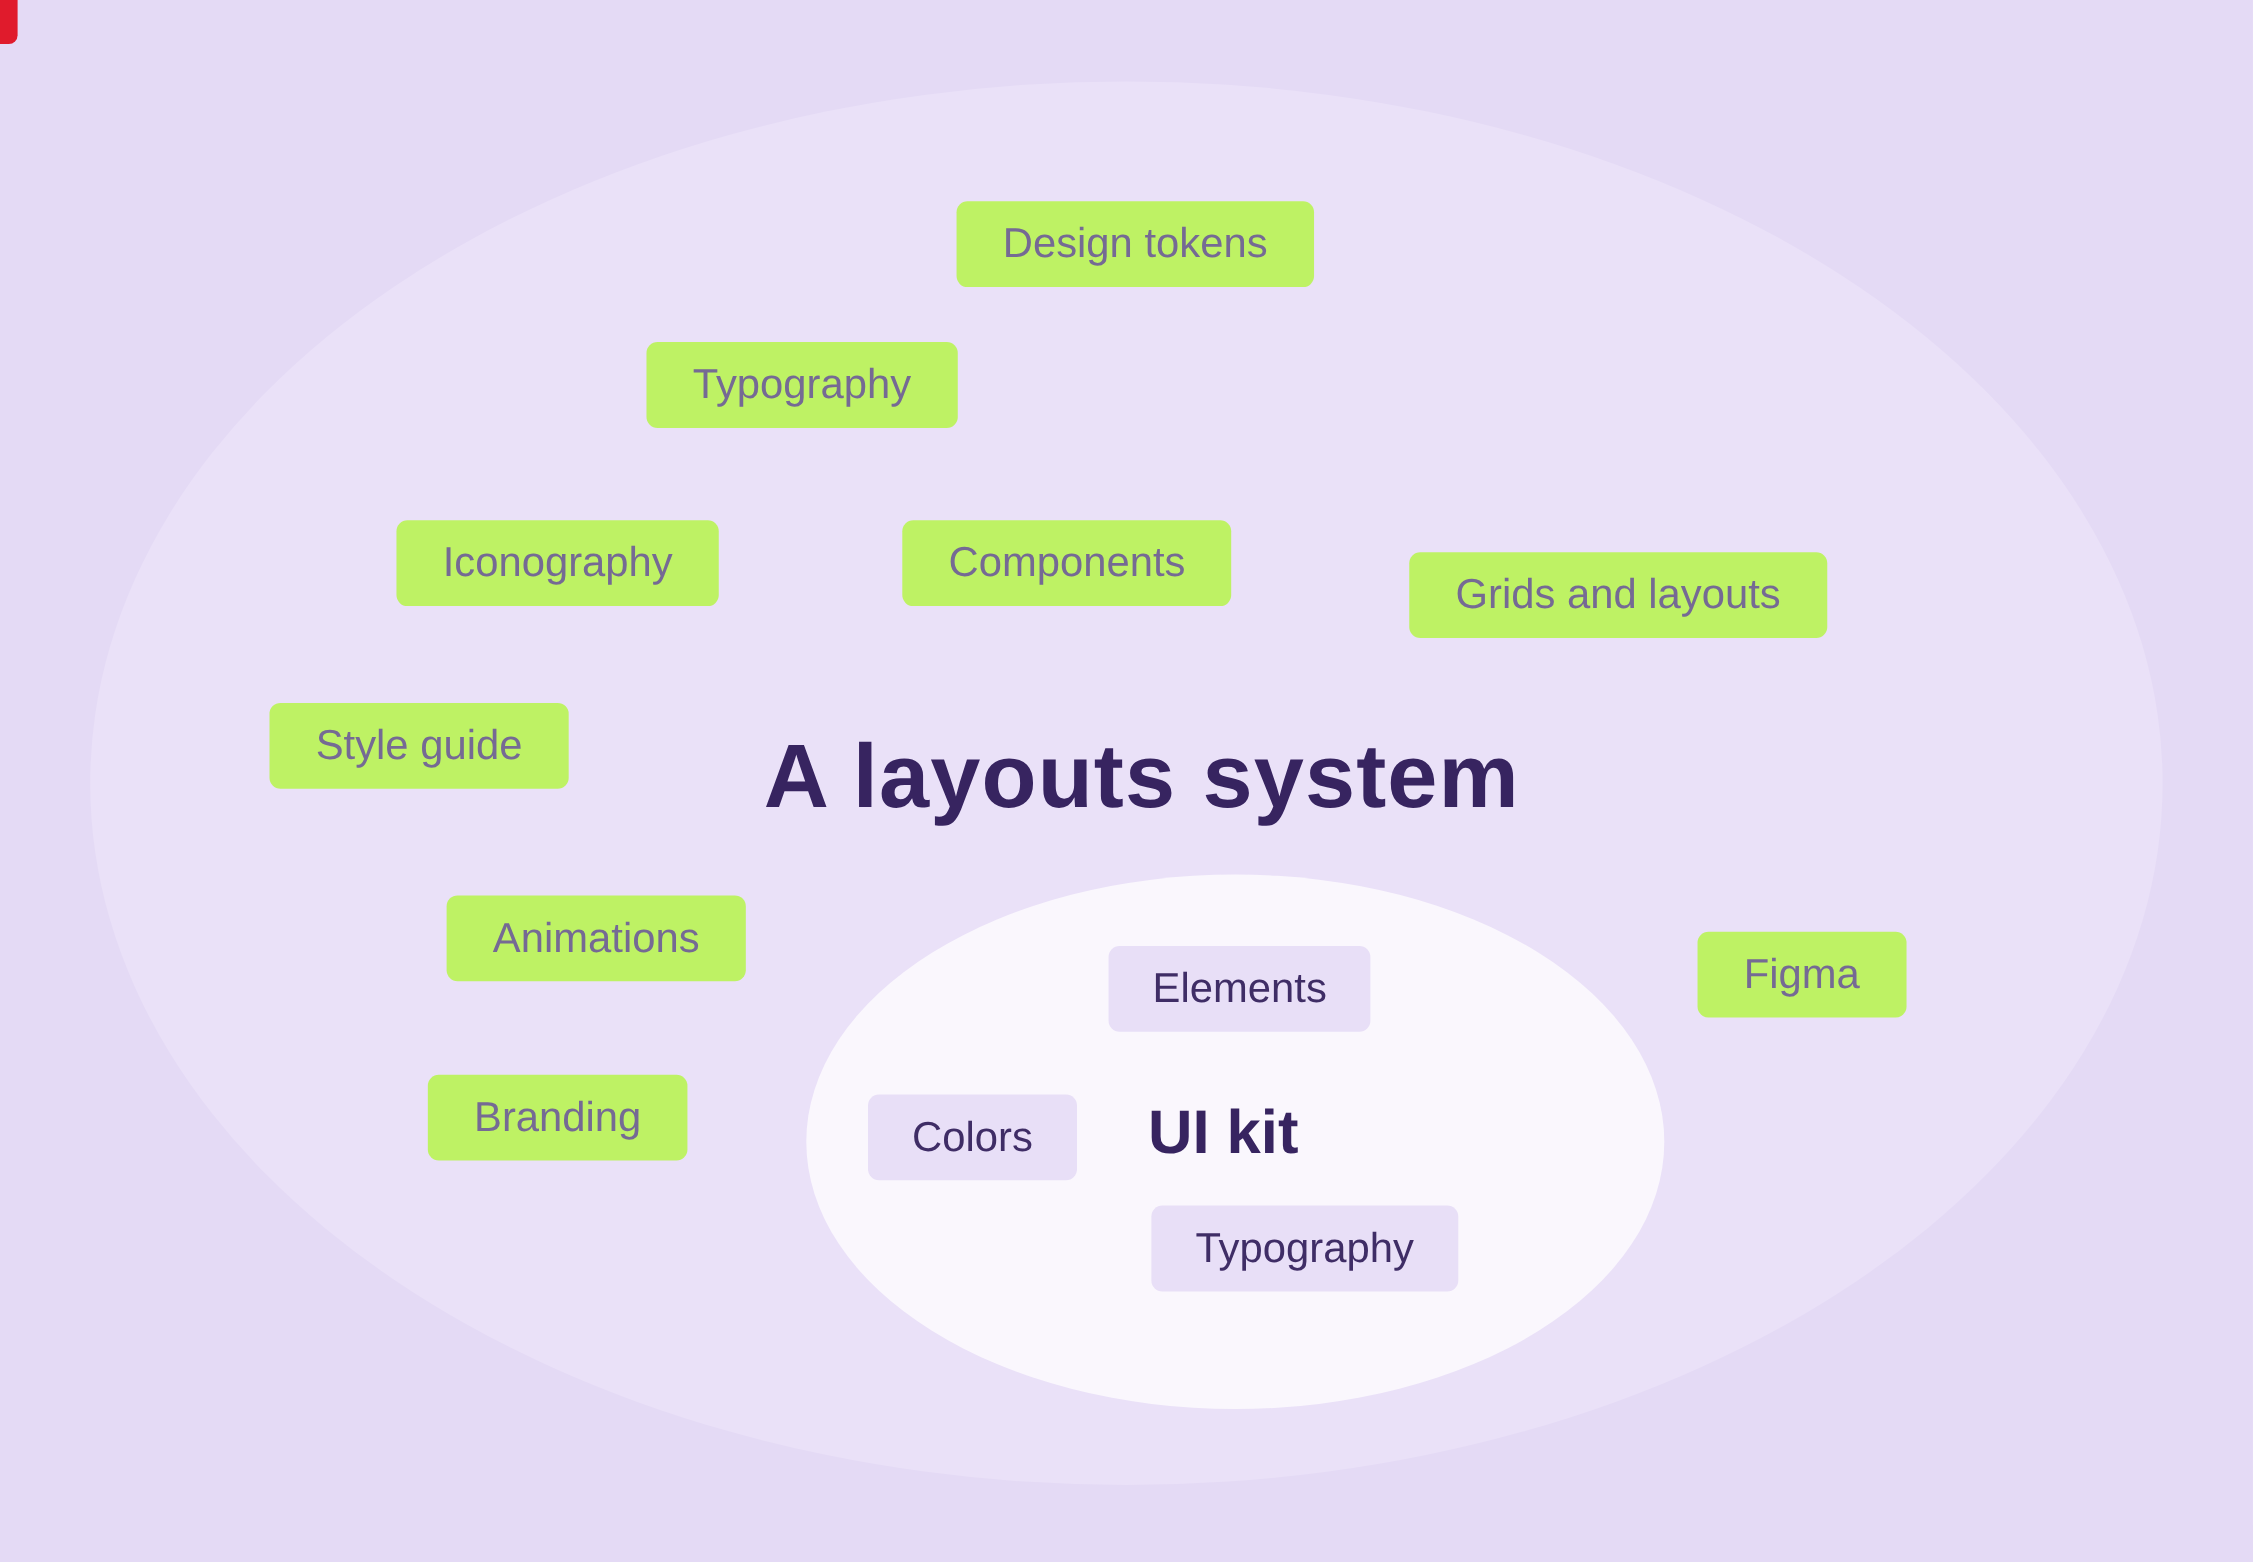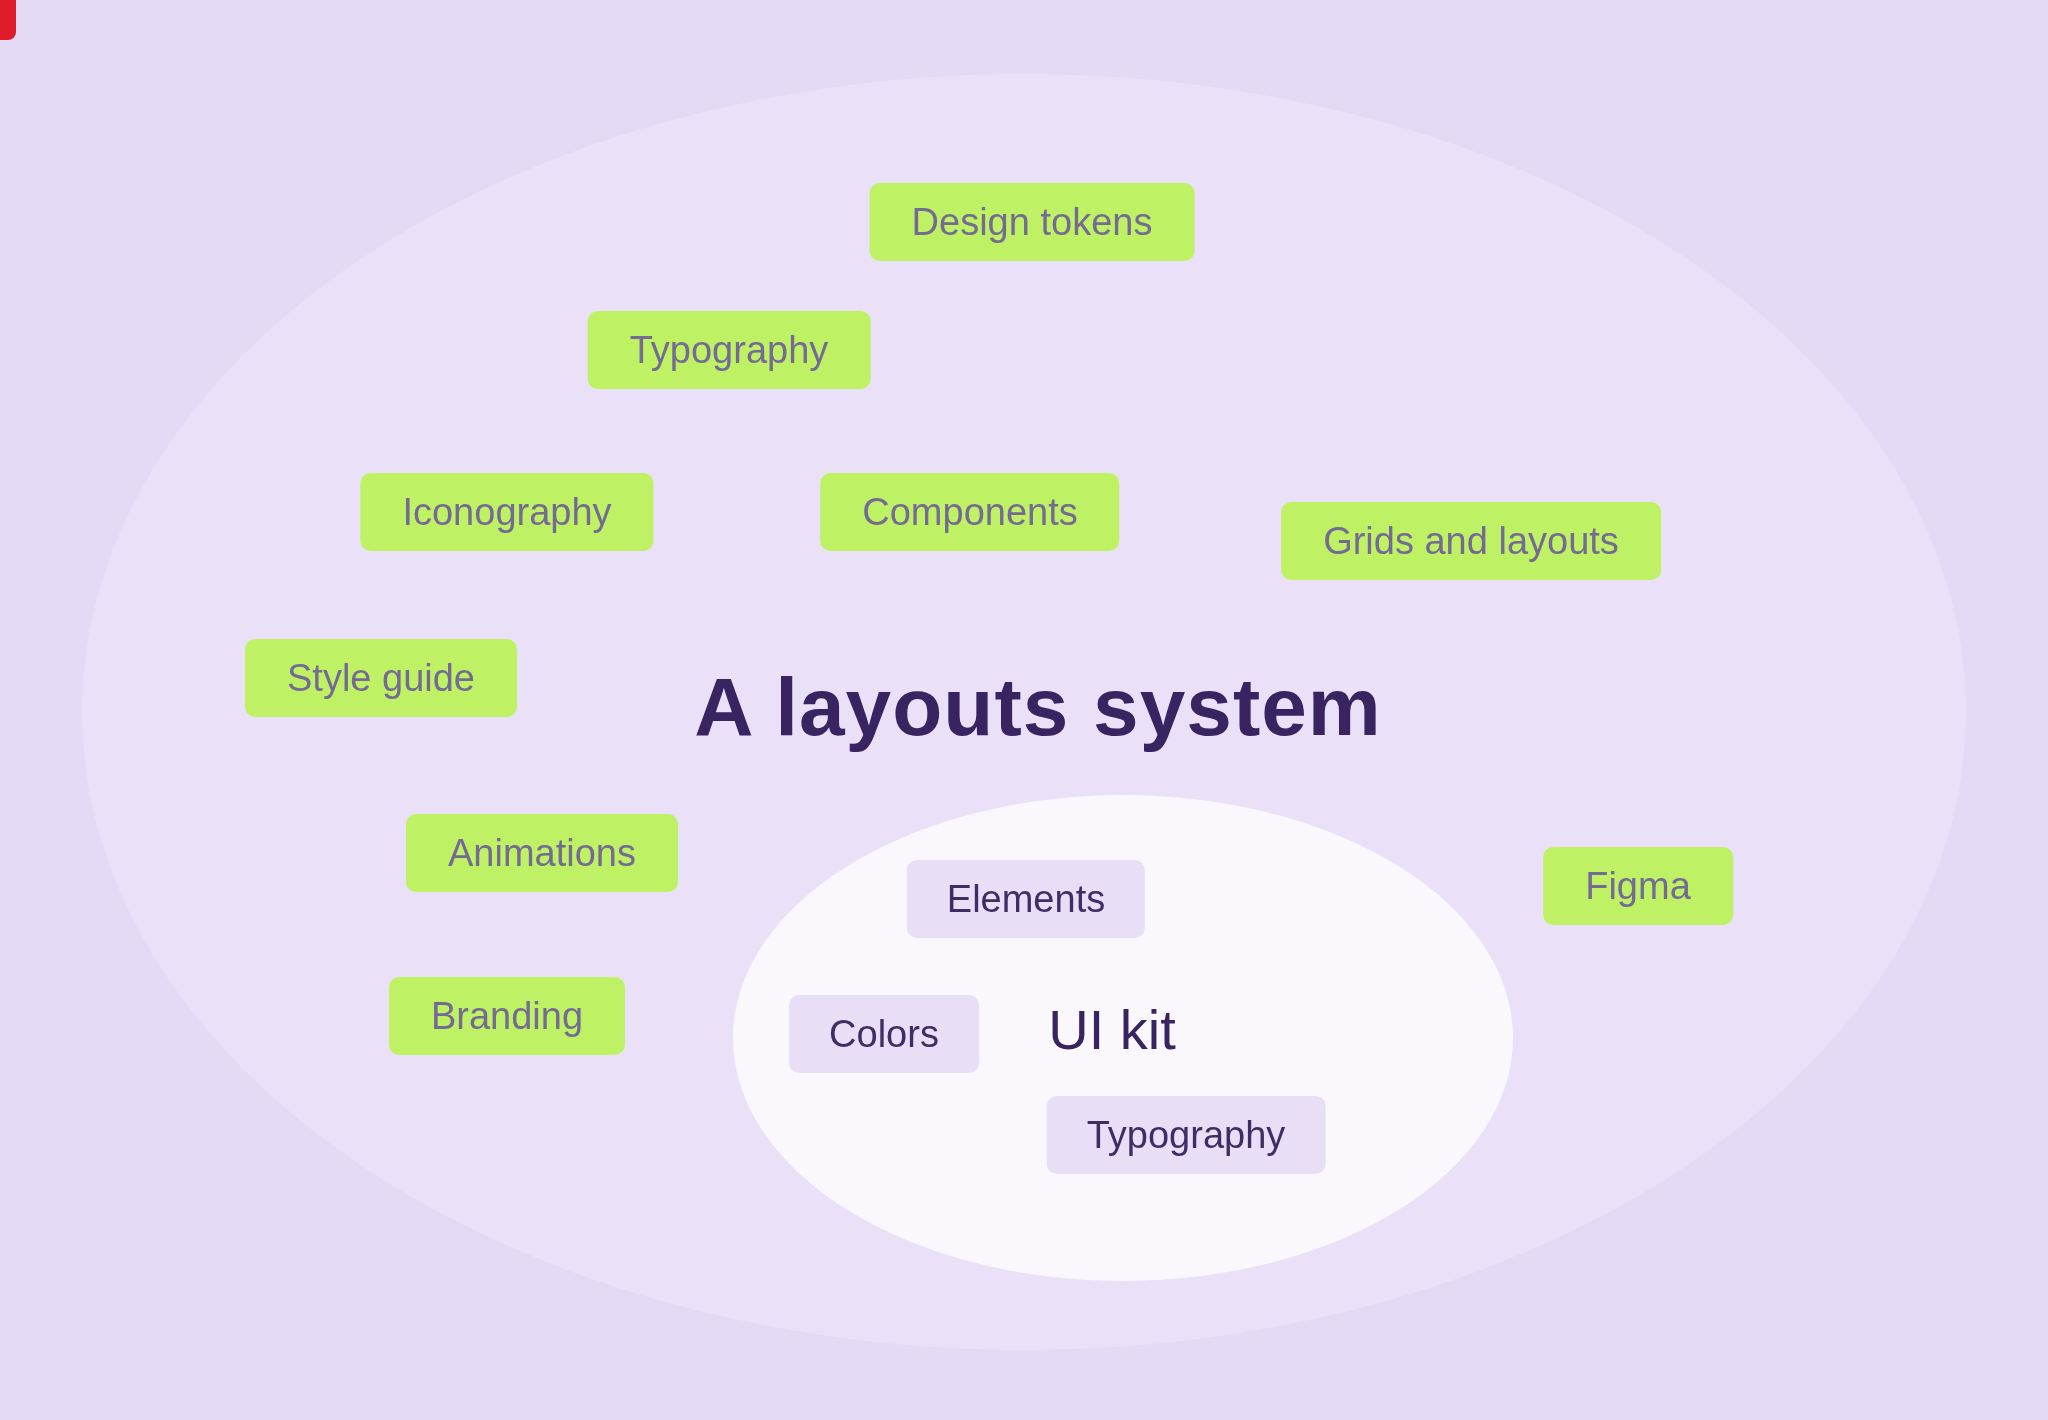--- a/index.html
+++ b/index.html
@@ -71,21 +71,21 @@
     white-space: nowrap;
     letter-spacing: 1px;
   }
   .inner-title {
     position: absolute;
     left: 1112px;
     top: 1029px;
     transform: translate(-50%, -50%);
     color: #372460;
     font-size: 56px;
-    font-weight: normal;
+    font-weight: bold;
     white-space: nowrap;
   }
   .corner-artifact {
     position: absolute;
     left: 0;
     top: 0;
     width: 16px;
     height: 40px;
     background: #e01b2c;
     border-bottom-right-radius: 8px;
@@ -115,21 +115,21 @@
 
 
   <div class="chip" style="left:542px; top:853px;">Animations</div>
 
   <div class="chip" style="left:1638px; top:886px;">Figma</div>
 
   <div class="chip" style="left:507px; top:1016px;">Branding</div>
 
   <div class="main-title">A layouts system</div>
 
-  <div class="chip-inner" style="left:1026px; top:899px;">Elements</div>
+  <div class="chip-inner" style="left:1127px; top:899px;">Elements</div>
 
   <div class="chip-inner" style="left:884px; top:1034px;">Colors</div>
 
   <div class="inner-title">UI kit</div>
 
   <div class="chip-inner" style="left:1186px; top:1135px;">Typography</div>
 
   <div class="corner-artifact"></div>
 
 </div>

